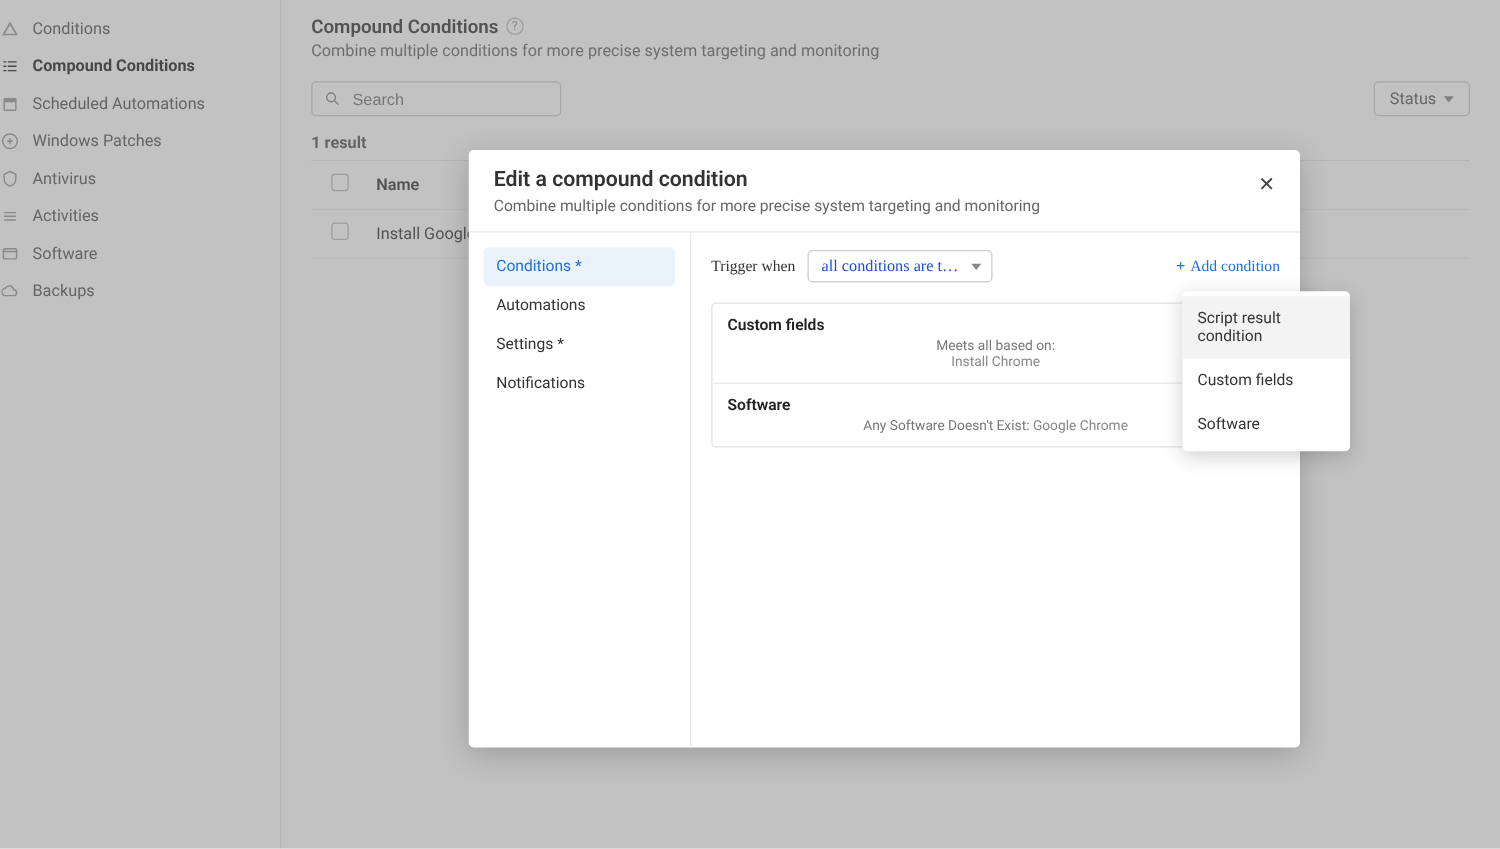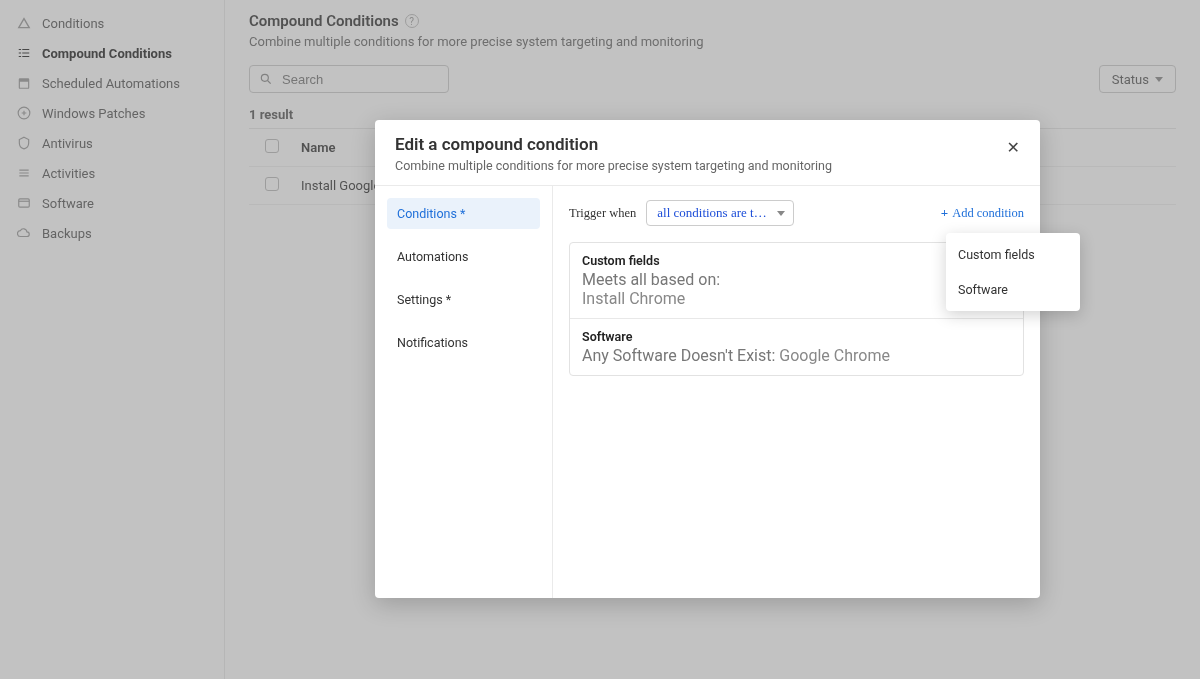--- a/index.html
+++ b/index.html
@@ -1,19 +1,19 @@
 <!DOCTYPE html>
 <html><head>
 <meta charset="utf-8">
 <style>
   * { box-sizing: border-box; }
   html, body { margin:0; padding:0; font-family: -apple-system, BlinkMacSystemFont, "Segoe UI", Roboto, Arial, sans-serif; font-size:13px; color:#333; background:#fff; height:100%; }
   .app { display:flex; width:1200px; height:679px; position:relative; overflow:hidden; }
   .sidebar { width:225px; background:#fff; border-right:1px solid #eaeaea; padding-top:8px; }
-  .side-item { display:flex; align-items:center; gap:10px; padding:7px 16px; color:#555; cursor:pointer; }
+  .side-item { display:flex; align-items:center; gap:10px; padding:7px 0; color:#555; cursor:pointer; }
   .side-item .icon { width:16px; height:16px; display:flex; align-items:center; justify-content:center; color:#999; }
   .side-item.active { color:#222; font-weight:700; }
   .side-item.active .icon { color:#222; }
   .main { flex:1; padding:12px 24px; }
   .page-header { display:flex; align-items:center; gap:6px; }
   .page-title { font-size:15px; font-weight:600; }
   .help-icon { width:14px; height:14px; border:1px solid #bbb; border-radius:50%; display:inline-flex; align-items:center; justify-content:center; font-size:10px; color:#999; }
   .page-sub { color:#666; margin-top:4px; }
   .toolbar { display:flex; gap:10px; margin-top:16px;justify-content:space-between; }
   .search-box { position:relative; width:200px; }
@@ -29,35 +29,35 @@
   .chk { width:14px; height:14px; border:1px solid #bbb; border-radius:3px; display:inline-block; }
   .tname { flex:1; }
   .overlay { position:absolute; inset:0; background:rgba(120,120,120,0.45); }
   .modal { position:absolute; left:375px; top:120px; width:665px; height:478px; background:#fff; border-radius:4px; display:flex; flex-direction:column; box-shadow:0 6px 24px rgba(0,0,0,0.2); }
   .modal-header { padding:14px 20px 12px; border-bottom:1px solid #eaeaea; position:relative; }
   .modal-title { font-size:17px; font-weight:600; }
   .modal-sub { color:#666; margin-top:4px; font-size:12.5px; }
   .modal-close { position:absolute; top:14px; right:16px; cursor:pointer; font-size:16px; color:#444; background:none; border:none; padding:4px; }
   .modal-body { flex:1; display:flex; overflow:visible; }
   .modal-nav { width:180px; border-right:1px solid #eaeaea; padding:12px; }
-  .mnav-item { padding:8px 10px; border-radius:4px; color:#333; font-size:12.5px; margin-bottom:12px; cursor:pointer; }
+  .mnav-item { padding:8px 10px; border-radius:4px; color:#333; font-size:12.5px; margin-bottom:0; cursor:pointer; }
   .mnav-item.active { background:#eaf2fb; color:#1e6fd9; }
   .modal-content { flex:1; padding:14px 16px; position:relative; }
   .trigger-row { display:flex; align-items:center; justify-content:space-between;font-family:Liberation Serif, serif; }
   .trigger-left { display:flex; align-items:center; gap:10px; }
   .trigger-label { color:#333; font-size:12.5px; }
   .trigger-dd { height:26px; border:1px solid #ccc; border-radius:4px; padding:0 26px 0 10px; font-size:13px; color:#1d4ed8; display:flex; align-items:center; position:relative; min-width:130px; }
   .trigger-dd .caret { position:absolute; right:8px; top:10px; }
   .add-link { color:#1e6fd9; font-size:12.5px; cursor:pointer; display:flex; align-items:center; gap:4px; }
   .plus { font-size:13px; font-weight:600; }
   .cond-list { margin-top:16px; border:1px solid #e2e2e2; border-radius:4px; overflow:hidden; width:455px; }
   .cond-item { padding:10px 12px; border-bottom:1px solid #e8e8e8; }
   .cond-item:last-child { border-bottom:none; }
   .cond-title { font-weight:600; font-size:12.5px; color:#222; }
-  .cond-desc { font-size:16px; color:#777; margin-top:2px; }
+  .cond-desc { font-size:11px; color:#777; margin-top:2px;text-align:center; }
   .cond-desc .val { color:#888; }
   .modal-footer { padding:12px 18px; display:flex; justify-content:flex-end; gap:10px; }
   .btn { height:28px; border-radius:4px; padding:0 14px; font-size:12.5px; cursor:pointer; display:inline-flex; align-items:center; }
   .btn-secondary { background:#fff; border:1px solid #ccc; color:#444; }
   .btn-primary { background:#1e6fd9; border:1px solid #1e6fd9; color:#fff; }
   .dropdown { position:absolute; left:946px; top:233px; width:134px; background:#fff; border-radius:4px; box-shadow:0 4px 16px rgba(0,0,0,0.18); padding:4px 0; }
   .dd-item { padding:10px 12px; font-size:12.5px; color:#333; cursor:pointer; }
   .dd-item.hl { background:#f3f3f3; }
   svg { display:block; }
 </style>
@@ -213,16 +213,17 @@
               <span>Any Software Doesn't Exist:</span>
               <span class="val">Google Chrome</span>
             </div>
           </div>
         </div>
       </div>
     </div>
   </div>
 
   <div class="dropdown">
+    <div class="dd-item hl">Script result condition</div>
     <div class="dd-item">Custom fields</div>
     <div class="dd-item">Software</div>
   </div>
 </div>
 
 </body></html>

